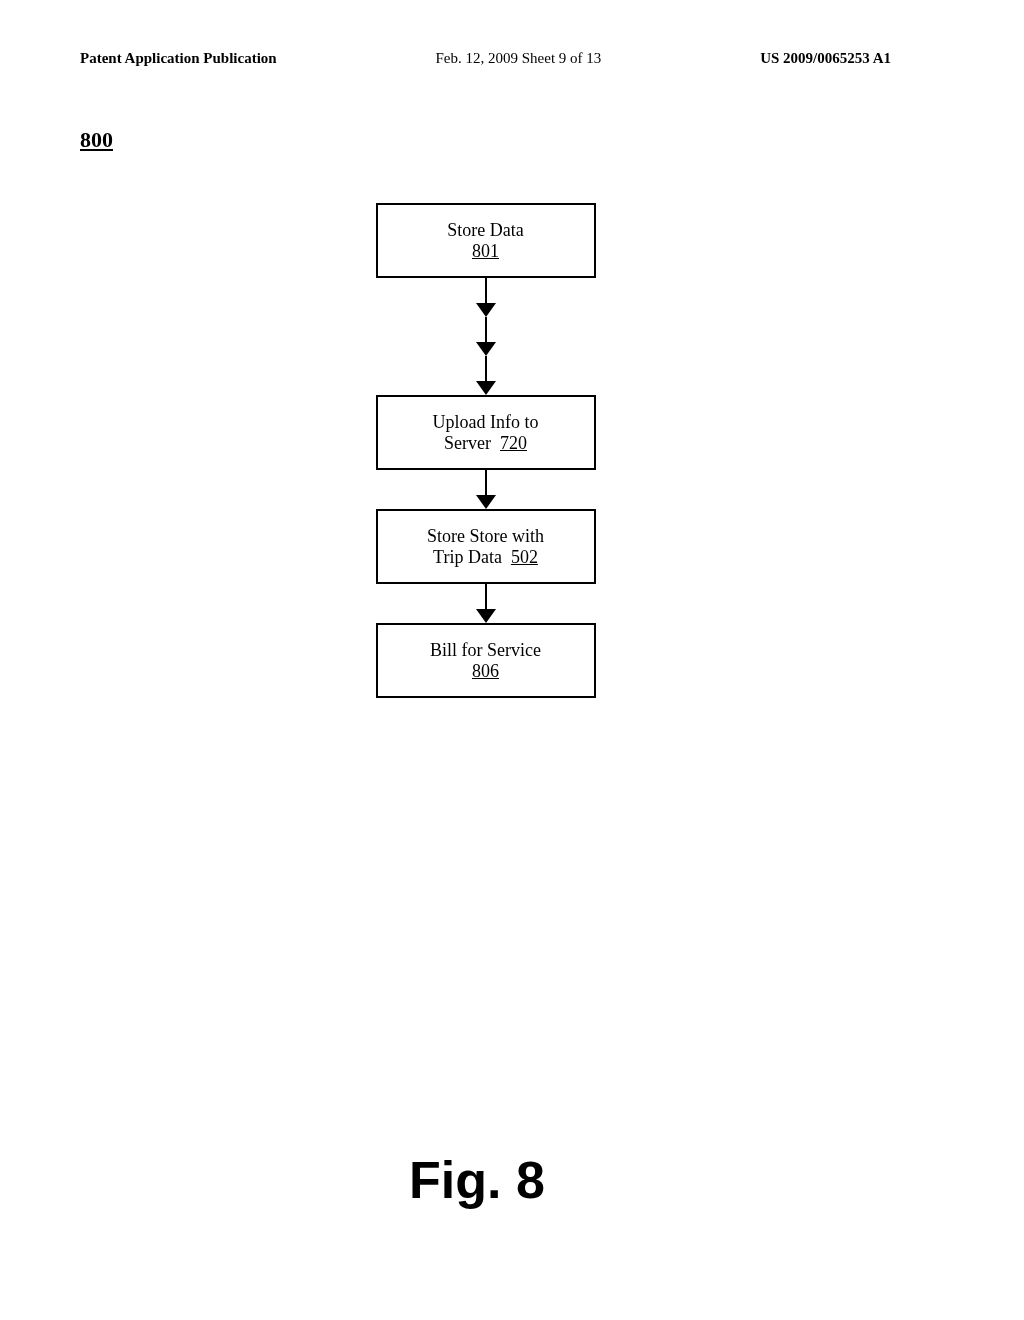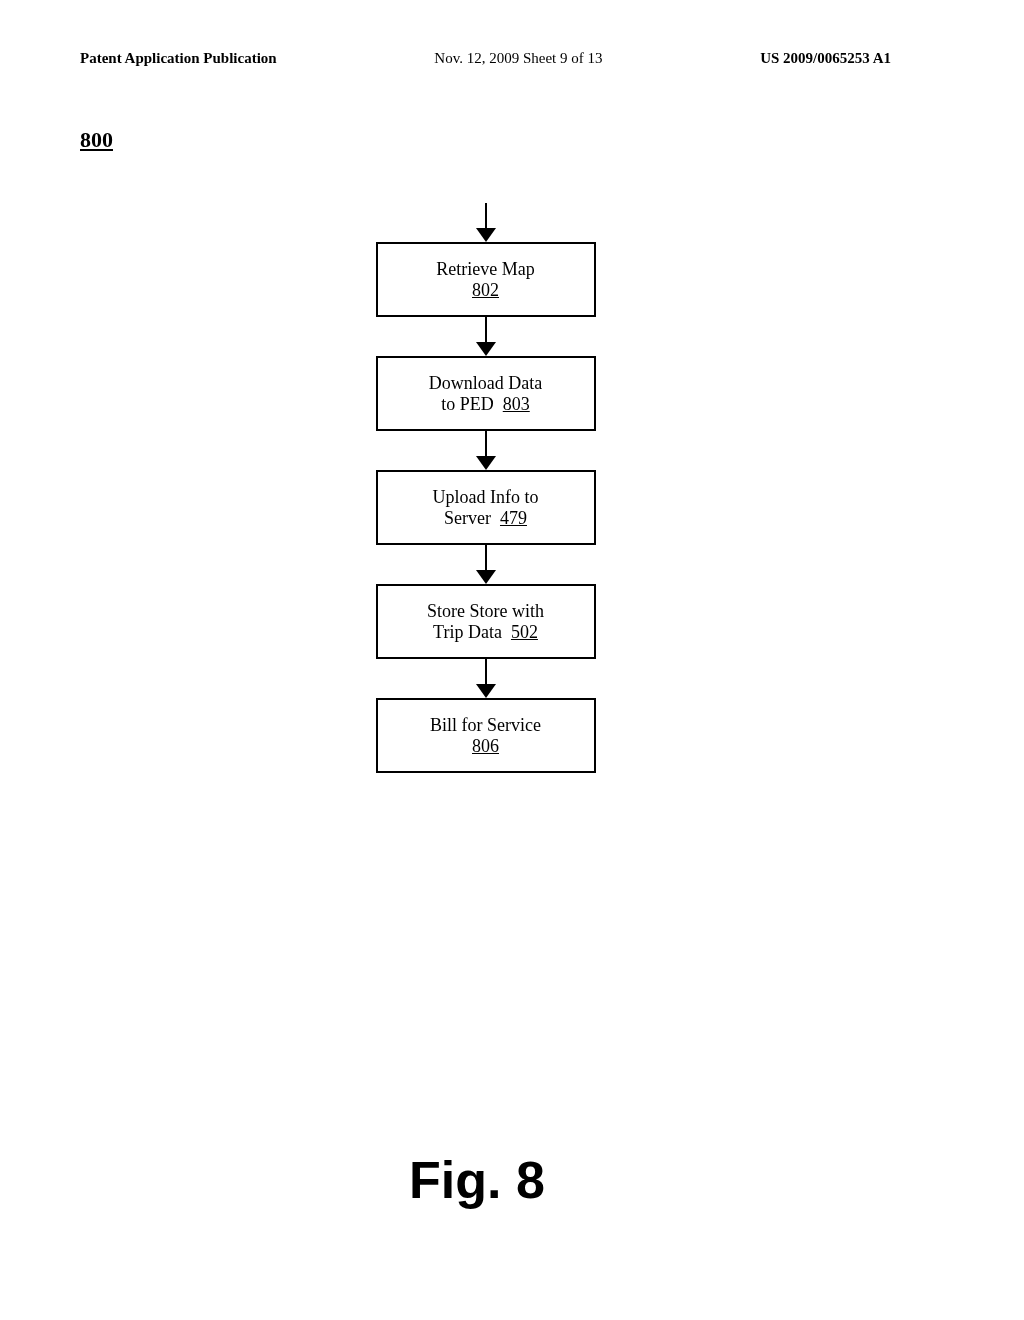--- a/index.html
+++ b/index.html
@@ -123,59 +123,55 @@
       font-family: Arial, sans-serif;
     }
   </style>
 </head>
 <body>
 
 <div class="page">
 
   <div class="header">
     <div class="header-left">Patent Application Publication</div>
-    <div class="header-center">Nov. 12, 2009  Sheet 9 of 13</div>
+    <div class="header-center">Feb. 12, 2009  Sheet 9 of 13</div>
     <div class="header-right">US 2009/0065253 A1</div>
   </div>
 
   <div class="section-title">
     <span class="section-number">800</span>
   </div>
 
   <div class="diagram-container">
 
-
-    <div class="arrow-group">
-      <div class="arrow-line"></div>
-      <div class="arrow-down"></div>
-    </div>
-
     <div class="flow-box">
-      <span>Retrieve Map</span>
-      <span class="box-number">802</span>
+      <span>Store Data</span>
+      <span class="box-number">801</span>
     </div>
 
     <div class="arrow-group">
       <div class="arrow-line"></div>
       <div class="arrow-down"></div>
     </div>
 
-    <div class="flow-box">
-      <span>Download Data</span>
-      <span>to PED &nbsp;<span class="box-number">803</span></span>
+
+    <div class="arrow-group">
+      <div class="arrow-line"></div>
+      <div class="arrow-down"></div>
     </div>
+
 
     <div class="arrow-group">
       <div class="arrow-line"></div>
       <div class="arrow-down"></div>
     </div>
 
     <div class="flow-box">
       <span>Upload Info to</span>
-      <span>Server &nbsp;<span class="box-number">479</span></span>
+      <span>Server &nbsp;<span class="box-number">720</span></span>
     </div>
 
     <div class="arrow-group">
       <div class="arrow-line"></div>
       <div class="arrow-down"></div>
     </div>
 
     <div class="flow-box">
       <span>Store Store with</span>
       <span>Trip Data &nbsp;<span class="box-number">502</span></span>

